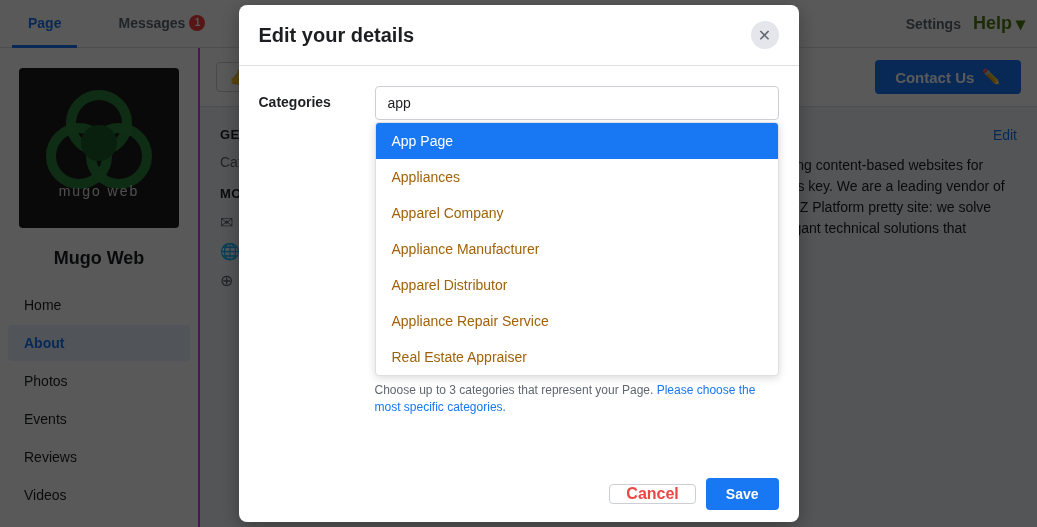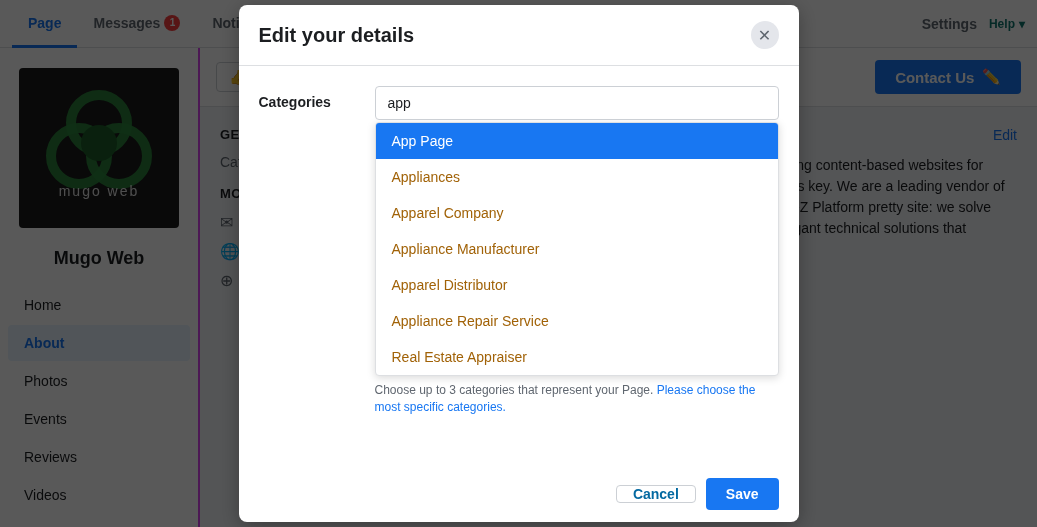--- a/index.html
+++ b/index.html
@@ -6,20 +6,21 @@
     body { font-family: -apple-system, BlinkMacSystemFont, 'Segoe UI', Helvetica, Arial, sans-serif; font-size: 14px; background: #e9ebee; width: 1037px; height: 527px; overflow: hidden; }
 
     
     .top-nav {
       background: #fff;
       border-bottom: 1px solid #dddfe2;
       display: flex;
       align-items: stretch;
       height: 48px;
       padding: 0 12px;
+      gap: 25px;
     }
     .top-nav-item {
       display: flex;
       align-items: center;
       padding: 0 16px;
       font-size: 14px;
       font-weight: 600;
       color: #606770;
       cursor: pointer;
       position: relative;
@@ -52,23 +53,23 @@
     .top-nav-right .nav-link {
       font-size: 14px;
       font-weight: 600;
       color: #606770;
       cursor: pointer;
     }
     .top-nav-right .help-btn {
       display: flex;
       align-items: center;
       gap: 4px;
-      font-size: 12px;
-      font-weight: 600;
-      color: #0f766e;
+      font-size: 18px;
+      font-weight: 600;
+      color: #4d7c0f;
       cursor: pointer;
     }
 
     
     .main-layout {
       display: flex;
       height: calc(527px - 48px);
     }
 
     
@@ -306,23 +307,23 @@
       display: flex;
       align-items: center;
       justify-content: flex-end;
       gap: 10px;
     }
     .btn-cancel {
       padding: 0 16px;
       border: 1px solid #ccd0d5;
       border-radius: 4px;
       background: #fff;
-      font-size: 14px;
-      font-weight: 600;
-      color: #0369a1;
+      font-size: 16px;
+      font-weight: 600;
+      color: #ef4444;
       cursor: pointer;
     }
     .btn-save {
       padding: 8px 20px;
       border: none;
       border-radius: 4px;
       background: #1877f2;
       color: #fff;
       font-size: 14px;
       font-weight: 700;

